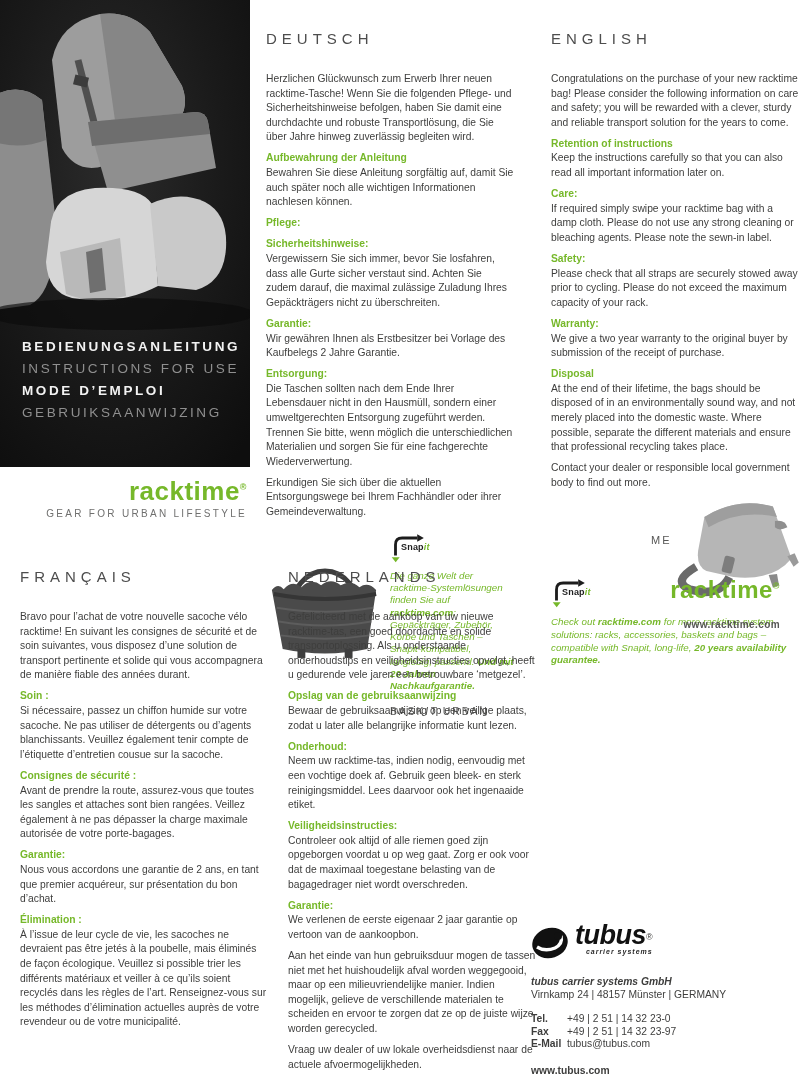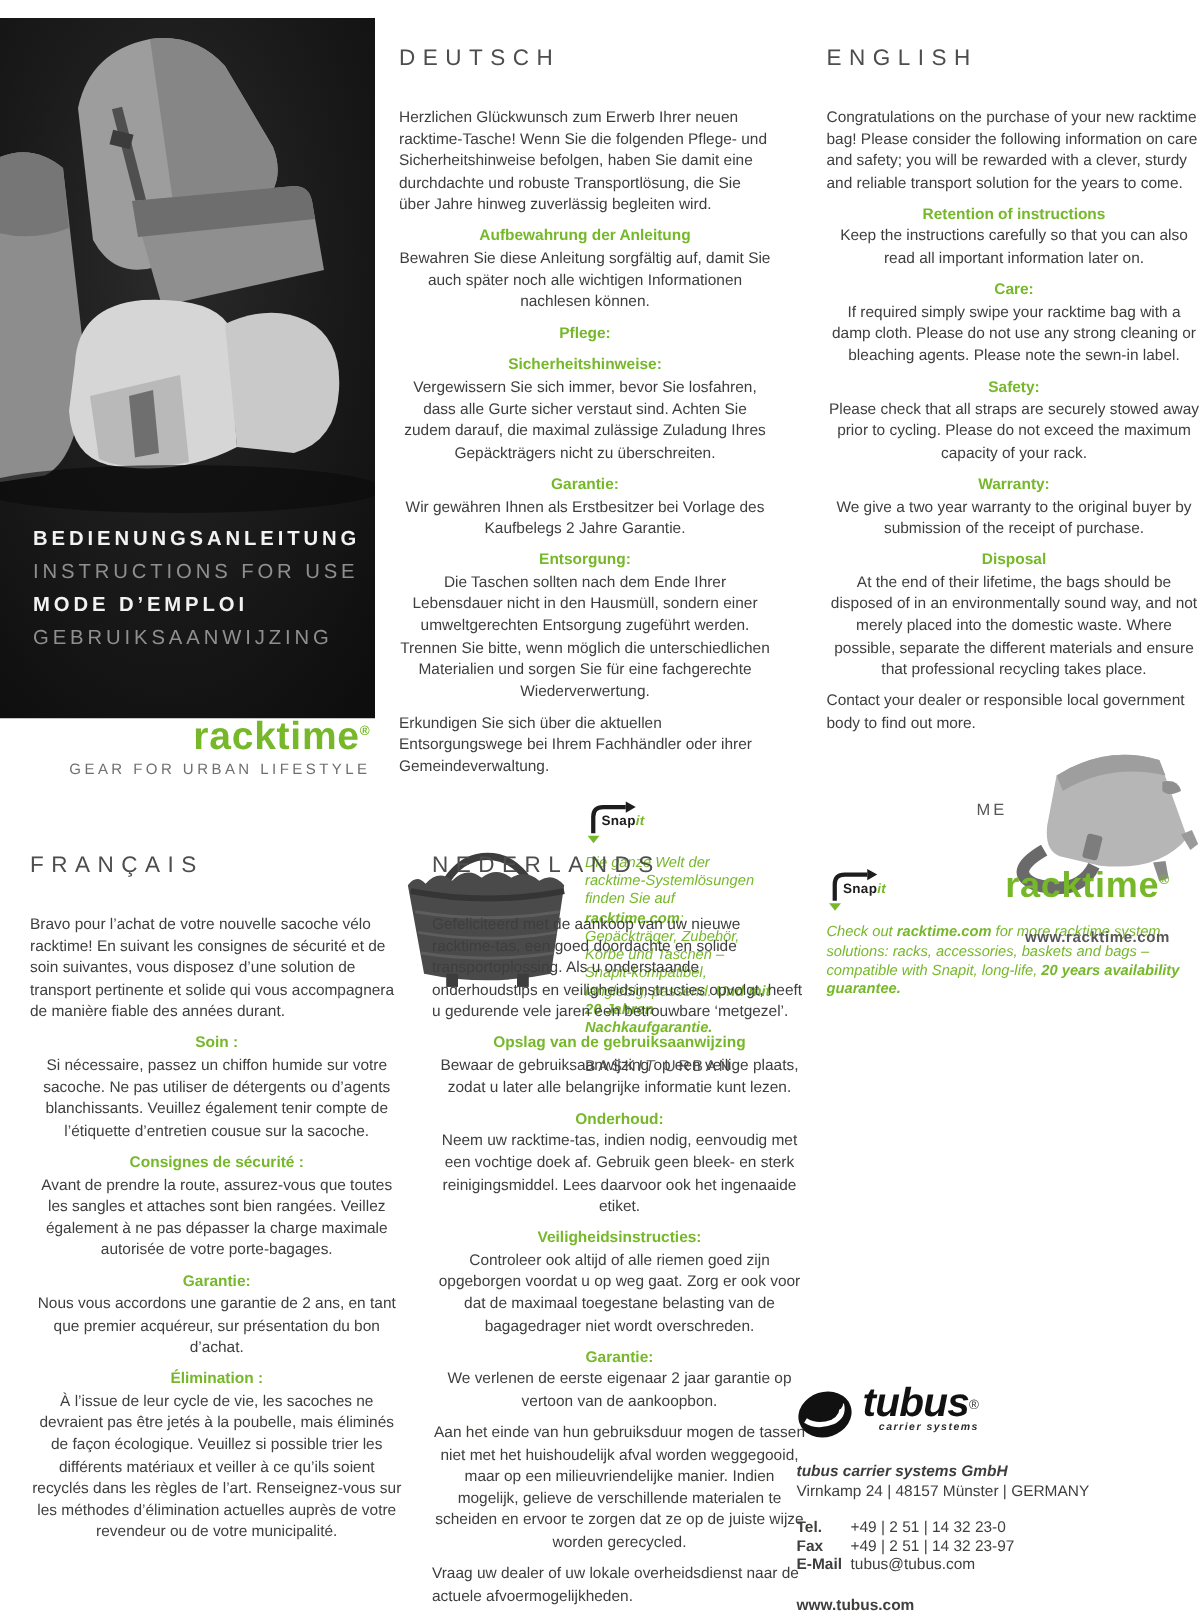--- a/index.html
+++ b/index.html
@@ -1,20 +1,20 @@
 <!DOCTYPE html>
 <html><head>
 <meta charset="utf-8">
 <style>
   html,body{margin:0;padding:0;background:#fff;}
   .page{position:relative;width:802px;height:1080px;background:#ffffff;overflow:hidden;
         font-family:"Liberation Sans",sans-serif;color:#3e3e3d;}
 
   
-  .cover{position:absolute;left:0;top:12px;width:250px;height:467px;}
+  .cover{position:absolute;left:0;top:0;width:250px;height:467px;}
   .cover svg{display:block;}
   .cover-titles{position:absolute;left:22px;top:336px;}
   .cover-title{font-size:13.5px;font-weight:bold;letter-spacing:2.6px;line-height:22px;color:#f2f2f2;white-space:nowrap;}
   .cover-title.alt{color:#8f8f8f;font-weight:400;}
 
   
   .brand-left{position:absolute;left:45px;top:474px;width:202px;text-align:right;}
   .brand-right{position:absolute;left:580px;top:574px;width:200px;text-align:right;}
   .rt-logo{color:#76b82a;font-weight:bold;font-size:26px;letter-spacing:.5px;line-height:26px;}
   .brand-right .rt-logo{font-size:24px;line-height:24px;}
@@ -23,21 +23,21 @@
   .site-link{margin-top:17px;font-size:10px;font-weight:bold;color:#565655;letter-spacing:.4px;}
 
   
   .col{position:absolute;}
   .col-de{left:266px;top:30px;width:248px;}
   .col-en{left:551px;top:30px;width:250px;}
   .col-fr{left:20px;top:568px;width:249px;}
   .col-nl{left:288px;top:568px;width:250px;}
   .col-heading{font-size:15px;font-weight:400;letter-spacing:5px;color:#4d4d4d;margin:0 0 25px 0;}
   .intro,.block-body,.trailing{font-size:10.3px;line-height:14.6px;margin:0;}
-  .block{margin-top:6.5px;text-align:center;}
+  .block{margin-top:6.5px;}
   .block-title{font-size:10.3px;line-height:14.6px;font-weight:bold;color:#76b82a;}
   .trailing{margin-top:6.5px;}
 
   
   .promo{color:#76b82a;font-style:italic;font-size:9.8px;line-height:12.3px;margin:0;}
   .promo .seg-b{font-weight:bold;}
   .seg-i{font-style:italic;}
 
   
   .product-name{font-size:10.5px;letter-spacing:1.8px;color:#575756;white-space:nowrap;}

